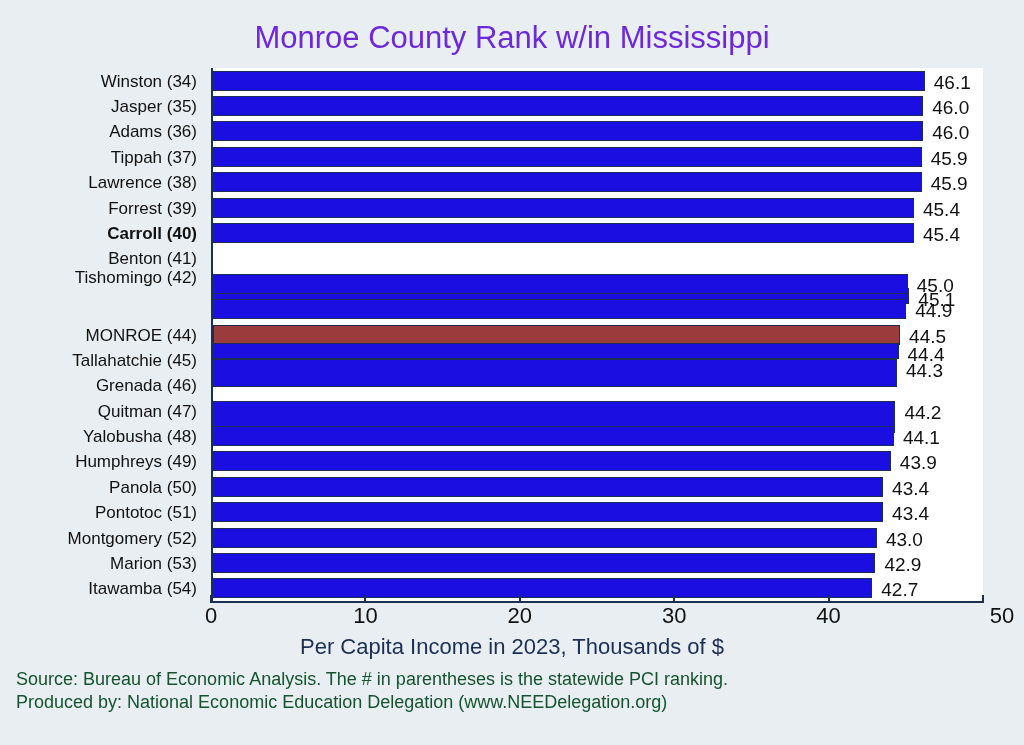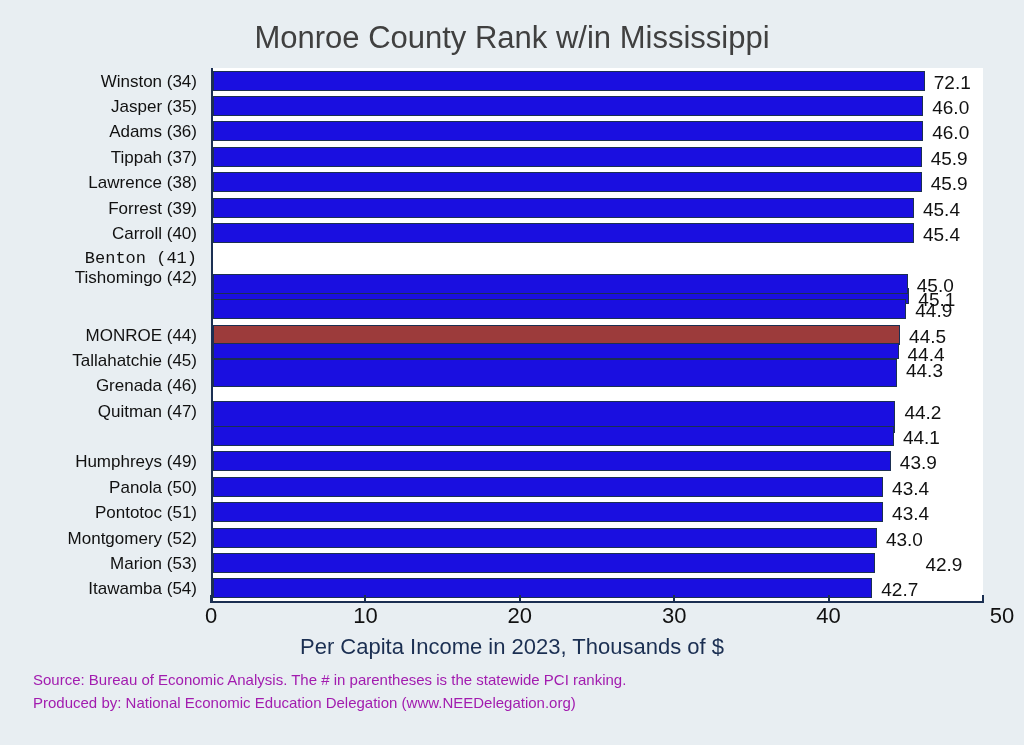--- a/index.html
+++ b/index.html
@@ -19,21 +19,21 @@
     height: 745px;
     box-sizing: border-box;
   }
   #chart-title {
     position: absolute;
     left: 0;
     top: 20px;
     width: 1024px;
     text-align: center;
     font-size: 31px;
-    color: #404040;
+    color: #6d28d9;
     letter-spacing: 0px;
   }
   
   #plot-area {
     position: absolute;
     left: 211px;
     top: 68px;
     width: 772px;
     height: 533px;
     background: #ffffff;
@@ -123,63 +123,64 @@
     position: absolute;
     left: 0;
     top: 634px;
     width: 1024px;
     text-align: center;
     font-size: 22px;
     color: #1b2f52;
   }
   #footnotes {
     position: absolute;
-    left: 33px;
+    left: 16px;
     top: 668px;
-    font-size: 15px;
-    color: #a21caf;
+    font-size: 18px;
+    color: #14532d;
     line-height: 23px;
   }
   #footnotes div {
     white-space: nowrap;
   }
 </style>
 </head>
 <body>
 
 <div id="chart-root">
 
   <div id="chart-title">Monroe County Rank w/in Mississippi</div>
 
   <div id="cat-labels">
       <div class="cat-label" style="top: 3.69048px;">Winston (34)</div>
       <div class="cat-label" style="top: 29.0714px;">Jasper (35)</div>
       <div class="cat-label" style="top: 54.4524px;">Adams (36)</div>
       <div class="cat-label" style="top: 79.8333px;">Tippah (37)</div>
       <div class="cat-label" style="top: 105.214px;">Lawrence (38)</div>
       <div class="cat-label" style="top: 130.595px;">Forrest (39)</div>
-      <div class="cat-label" style="top: 155.976px;">Carroll (40)</div>
-      <div class="cat-label" style="top: 181.357px; font-family: Liberation Mono, monospace;">Benton (41)</div>
+      <div class="cat-label" style="top: 155.976px; font-weight: bold;">Carroll (40)</div>
+      <div class="cat-label" style="top: 181.357px;">Benton (41)</div>
       <div class="cat-label" style="top: 200px;">Tishomingo (42)</div>
       <div class="cat-label" style="top: 257.5px;">MONROE (44)</div>
       <div class="cat-label" style="top: 282.881px;">Tallahatchie (45)</div>
       <div class="cat-label" style="top: 308.262px;">Grenada (46)</div>
       <div class="cat-label" style="top: 333.643px;">Quitman (47)</div>
+      <div class="cat-label" style="top: 359.024px;">Yalobusha (48)</div>
       <div class="cat-label" style="top: 384.405px;">Humphreys (49)</div>
       <div class="cat-label" style="top: 409.786px;">Panola (50)</div>
       <div class="cat-label" style="top: 435.167px;">Pontotoc (51)</div>
       <div class="cat-label" style="top: 460.548px;">Montgomery (52)</div>
       <div class="cat-label" style="top: 485.929px;">Marion (53)</div>
       <div class="cat-label" style="top: 511.31px;">Itawamba (54)</div>
     </div>
 
   <div id="plot-area">
       <div class="bar-row" style="top: 2.69048px; height: 20px; width: 772px;">
         <div class="bar" style="width: 711.784px;"></div>
-        <div class="bar-value" style="left: 720.784px;">72.1</div>
+        <div class="bar-value" style="left: 720.784px;">46.1</div>
       </div>
       <div class="bar-row" style="top: 28.0714px; height: 20px; width: 772px;">
         <div class="bar" style="width: 710.24px;"></div>
         <div class="bar-value" style="left: 719.24px;">46.0</div>
       </div>
       <div class="bar-row" style="top: 53.4524px; height: 20px; width: 772px;">
         <div class="bar" style="width: 710.24px;"></div>
         <div class="bar-value" style="left: 719.24px;">46.0</div>
       </div>
       <div class="bar-row" style="top: 78.8333px; height: 20px; width: 772px;">
@@ -241,21 +242,21 @@
       <div class="bar-row" style="top: 434.167px; height: 20px; width: 772px;">
         <div class="bar" style="width: 670.096px;"></div>
         <div class="bar-value" style="left: 679.096px;">43.4</div>
       </div>
       <div class="bar-row" style="top: 459.548px; height: 20px; width: 772px;">
         <div class="bar" style="width: 663.92px;"></div>
         <div class="bar-value" style="left: 672.92px;">43.0</div>
       </div>
       <div class="bar-row" style="top: 484.929px; height: 20px; width: 772px;">
         <div class="bar" style="width: 662.376px;"></div>
-        <div class="bar-value" style="left: 671.376px; margin-left: 41px;">42.9</div>
+        <div class="bar-value" style="left: 671.376px;">42.9</div>
       </div>
       <div class="bar-row" style="top: 510.31px; height: 20px; width: 772px;">
         <div class="bar" style="width: 659.288px;"></div>
         <div class="bar-value" style="left: 668.288px;">42.7</div>
       </div>
     </div>
 
   <div id="axis-line-bottom"></div>
 
   <div id="x-ticks">

